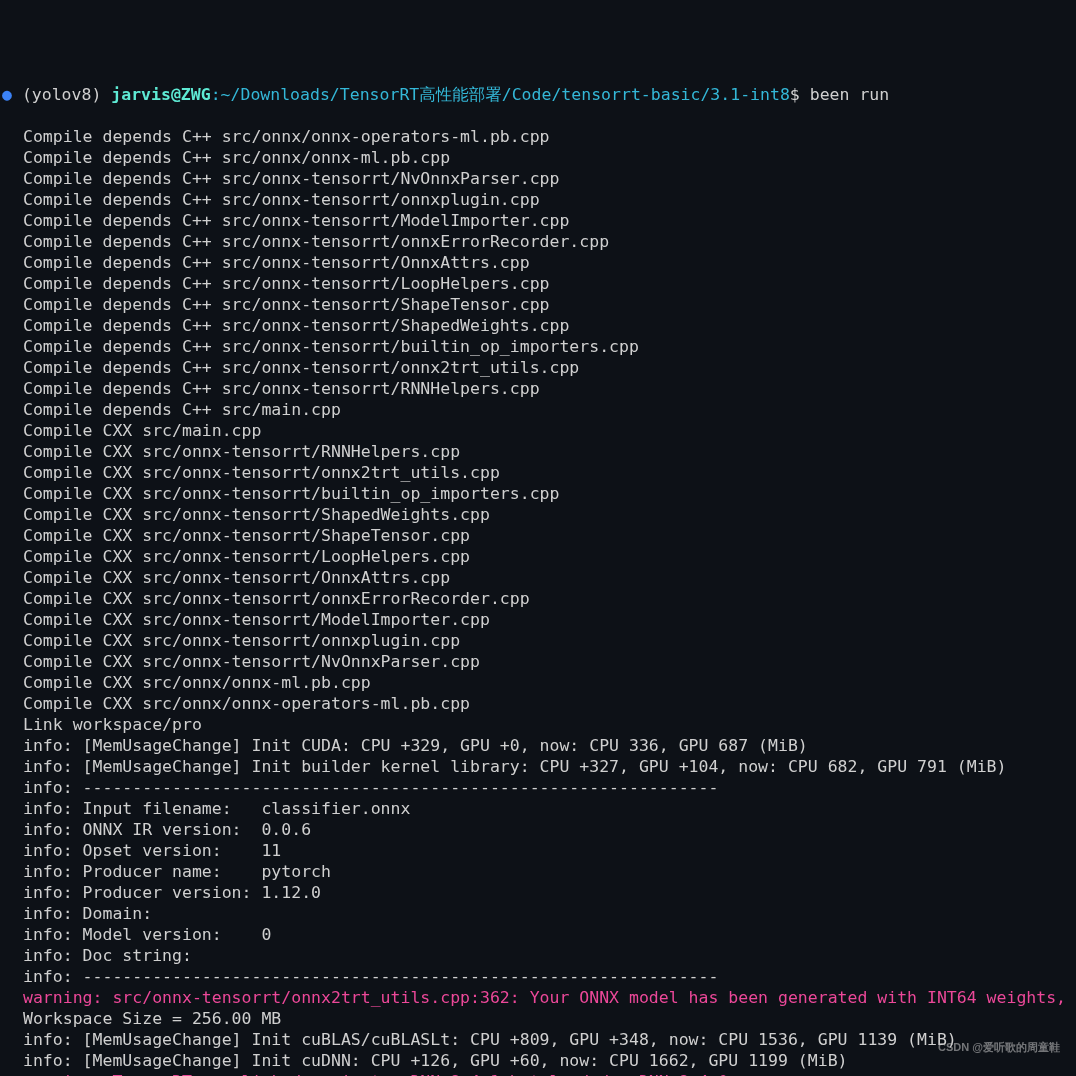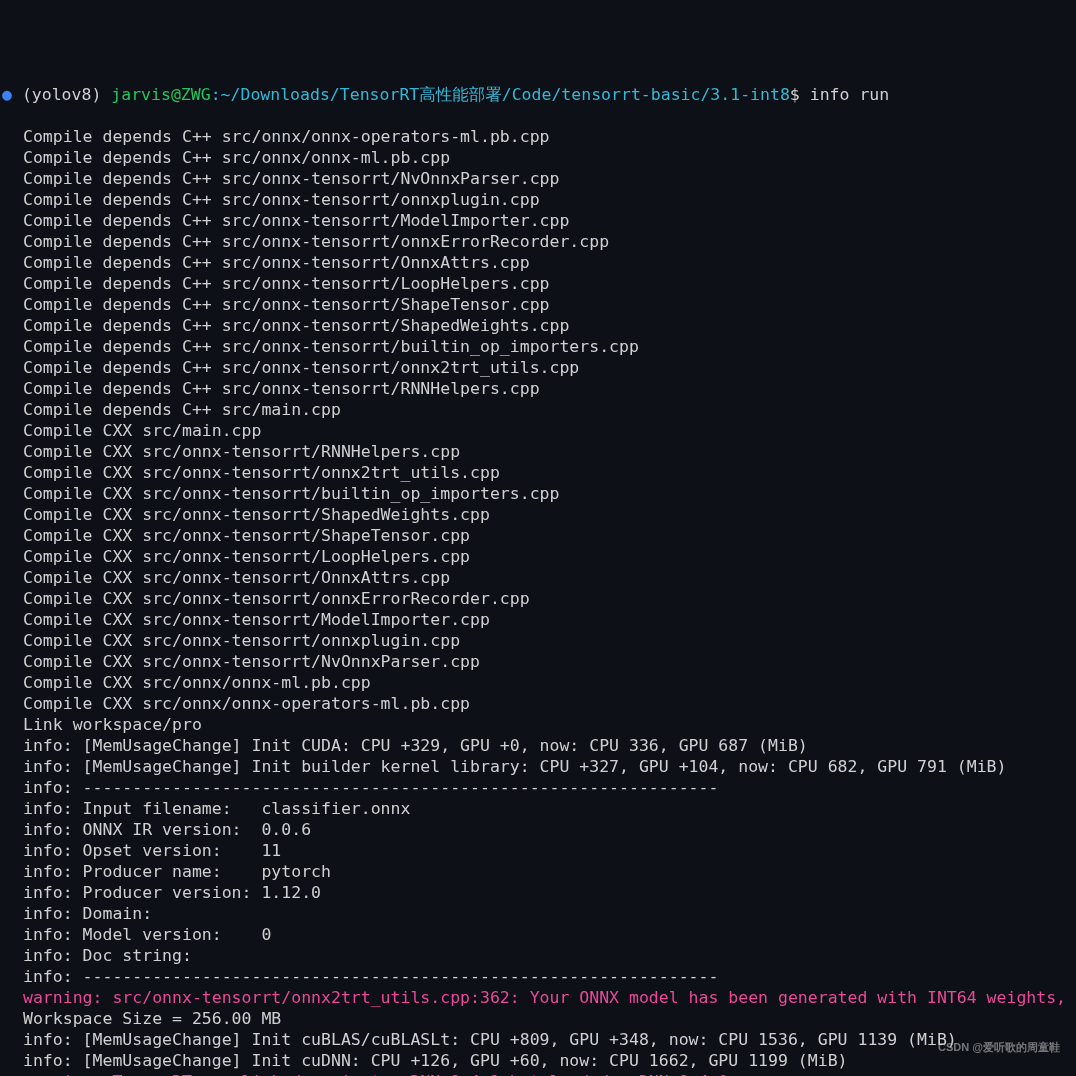--- a/index.html
+++ b/index.html
@@ -11,21 +11,21 @@
       color: #d0d0d0;
       white-space: pre;
       width: 1076px;
       height: 1076px;
       overflow: hidden;
       padding-left: 2px;
     }
     .prompt-line { white-space: pre; }
     .bullet { color: #3b82f6; }
     .env { color: #d0d0d0; }
-    .userhost { color: #22c55e; font-weight: normal; margin-top: 39px; }
+    .userhost { color: #5eead4; font-weight: bold; margin-top: 39px; }
     .path { color: #34b8d8; }
     .dollar { color: #d0d0d0; }
     .cmd { color: #d0d0d0; }
     .out { color: #d0d0d0; white-space: pre; padding-left: 21px; }
     .warn { color: #ec4899; white-space: pre; padding-left: 21px; }
     .watermark {
       position: absolute;
       right: 16px;
       bottom: 18px;
       color: rgba(200,200,200,0.55);
@@ -33,18 +33,18 @@
       font-size: 11px;
       white-space: nowrap;
       font-weight: bold;
     }
   </style>
 </head>
 <body>
 
 
 
-<div class="prompt-line"><span class="bullet">●</span> <span class="env">(yolov8)</span> <span class="userhost">jarvis@ZWG</span><span class="path">:</span><span class="path">~/Downloads/TensorRT高性能部署/Code/tensorrt-basic/3.1-int8</span><span class="dollar">$</span> <span class="cmd">info run</span></div>
+<div class="prompt-line"><span class="bullet">●</span> <span class="env">(yolov8)</span> <span class="userhost">jarvis@ZWG</span><span class="path">:</span><span class="path">~/Downloads/TensorRT高性能部署/Code/tensorrt-basic/3.1-int8</span><span class="dollar">$</span> <span class="cmd">been run</span></div>
 <div id="terminal-output"><div class="out">Compile depends C++ src/onnx/onnx-operators-ml.pb.cpp</div><div class="out">Compile depends C++ src/onnx/onnx-ml.pb.cpp</div><div class="out">Compile depends C++ src/onnx-tensorrt/NvOnnxParser.cpp</div><div class="out">Compile depends C++ src/onnx-tensorrt/onnxplugin.cpp</div><div class="out">Compile depends C++ src/onnx-tensorrt/ModelImporter.cpp</div><div class="out">Compile depends C++ src/onnx-tensorrt/onnxErrorRecorder.cpp</div><div class="out">Compile depends C++ src/onnx-tensorrt/OnnxAttrs.cpp</div><div class="out">Compile depends C++ src/onnx-tensorrt/LoopHelpers.cpp</div><div class="out">Compile depends C++ src/onnx-tensorrt/ShapeTensor.cpp</div><div class="out">Compile depends C++ src/onnx-tensorrt/ShapedWeights.cpp</div><div class="out">Compile depends C++ src/onnx-tensorrt/builtin_op_importers.cpp</div><div class="out">Compile depends C++ src/onnx-tensorrt/onnx2trt_utils.cpp</div><div class="out">Compile depends C++ src/onnx-tensorrt/RNNHelpers.cpp</div><div class="out">Compile depends C++ src/main.cpp</div><div class="out">Compile CXX src/main.cpp</div><div class="out">Compile CXX src/onnx-tensorrt/RNNHelpers.cpp</div><div class="out">Compile CXX src/onnx-tensorrt/onnx2trt_utils.cpp</div><div class="out">Compile CXX src/onnx-tensorrt/builtin_op_importers.cpp</div><div class="out">Compile CXX src/onnx-tensorrt/ShapedWeights.cpp</div><div class="out">Compile CXX src/onnx-tensorrt/ShapeTensor.cpp</div><div class="out">Compile CXX src/onnx-tensorrt/LoopHelpers.cpp</div><div class="out">Compile CXX src/onnx-tensorrt/OnnxAttrs.cpp</div><div class="out">Compile CXX src/onnx-tensorrt/onnxErrorRecorder.cpp</div><div class="out">Compile CXX src/onnx-tensorrt/ModelImporter.cpp</div><div class="out">Compile CXX src/onnx-tensorrt/onnxplugin.cpp</div><div class="out">Compile CXX src/onnx-tensorrt/NvOnnxParser.cpp</div><div class="out">Compile CXX src/onnx/onnx-ml.pb.cpp</div><div class="out">Compile CXX src/onnx/onnx-operators-ml.pb.cpp</div><div class="out">Link workspace/pro</div><div class="out">info: [MemUsageChange] Init CUDA: CPU +329, GPU +0, now: CPU 336, GPU 687 (MiB)</div><div class="out">info: [MemUsageChange] Init builder kernel library: CPU +327, GPU +104, now: CPU 682, GPU 791 (MiB)</div><div class="out">info: ----------------------------------------------------------------</div><div class="out">info: Input filename:   classifier.onnx</div><div class="out">info: ONNX IR version:  0.0.6</div><div class="out">info: Opset version:    11</div><div class="out">info: Producer name:    pytorch</div><div class="out">info: Producer version: 1.12.0</div><div class="out">info: Domain:           </div><div class="out">info: Model version:    0</div><div class="out">info: Doc string:       </div><div class="out">info: ----------------------------------------------------------------</div><div class="warn">warning: src/onnx-tensorrt/onnx2trt_utils.cpp:362: Your ONNX model has been generated with INT64 weights,</div><div class="out">Workspace Size = 256.00 MB</div><div class="out">info: [MemUsageChange] Init cuBLAS/cuBLASLt: CPU +809, GPU +348, now: CPU 1536, GPU 1139 (MiB)</div><div class="out">info: [MemUsageChange] Init cuDNN: CPU +126, GPU +60, now: CPU 1662, GPU 1199 (MiB)</div><div class="warn">warning: TensorRT was linked against cuDNN 8.4.1 but loaded cuDNN 8.4.0</div></div>
 <div class="watermark">CSDN @爱听歌的周童鞋</div>
 
 
 
 
 </body></html>

